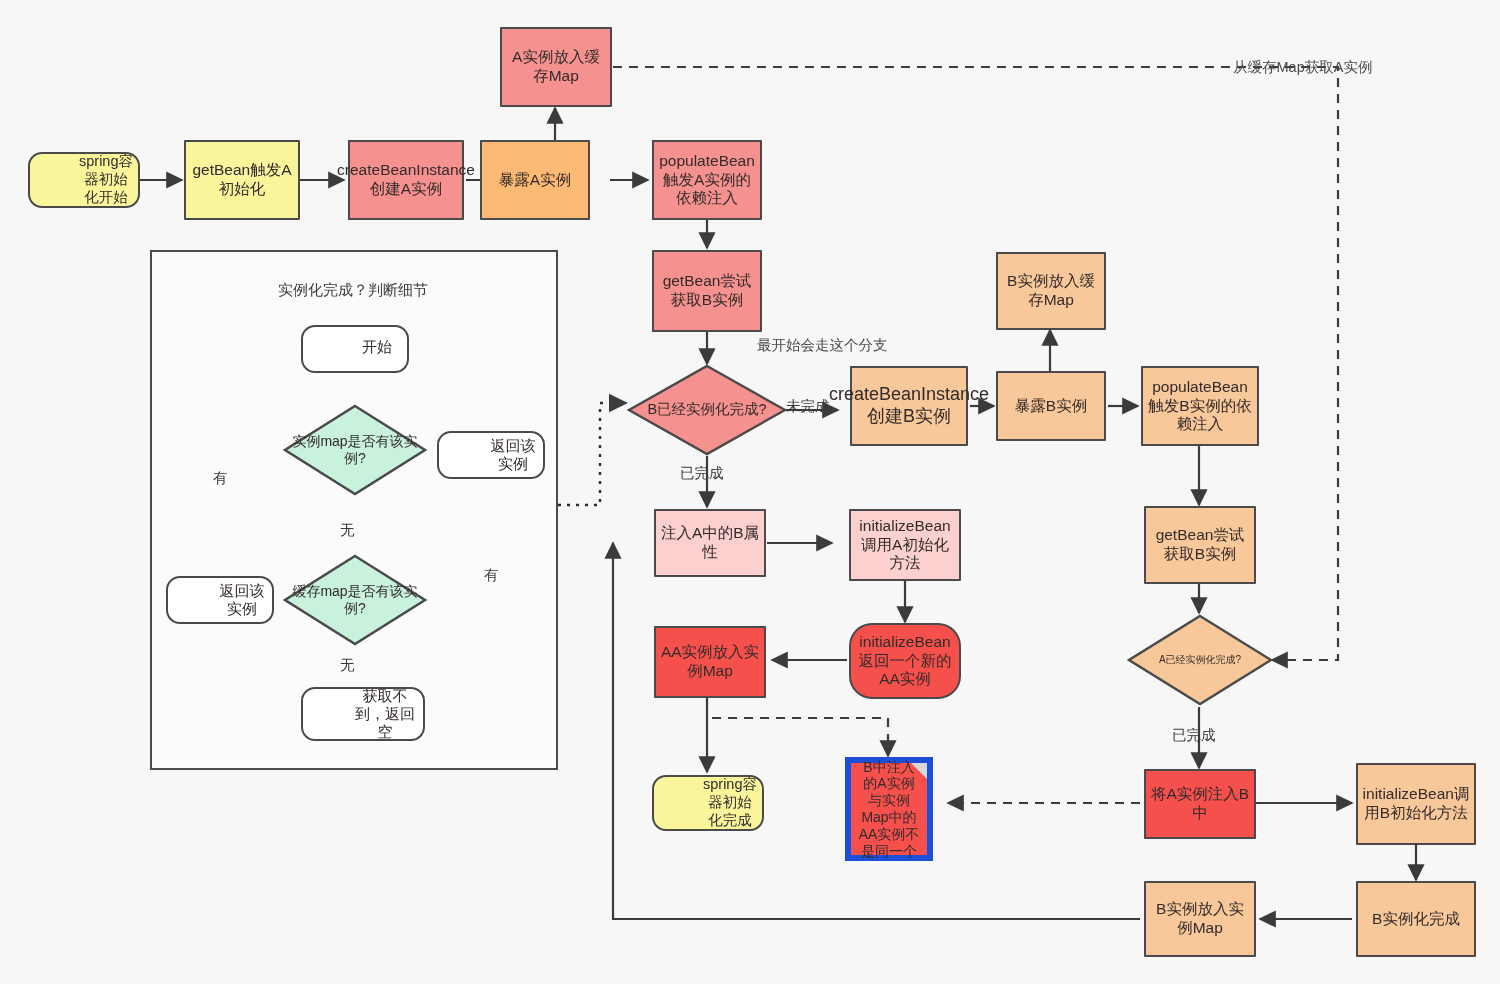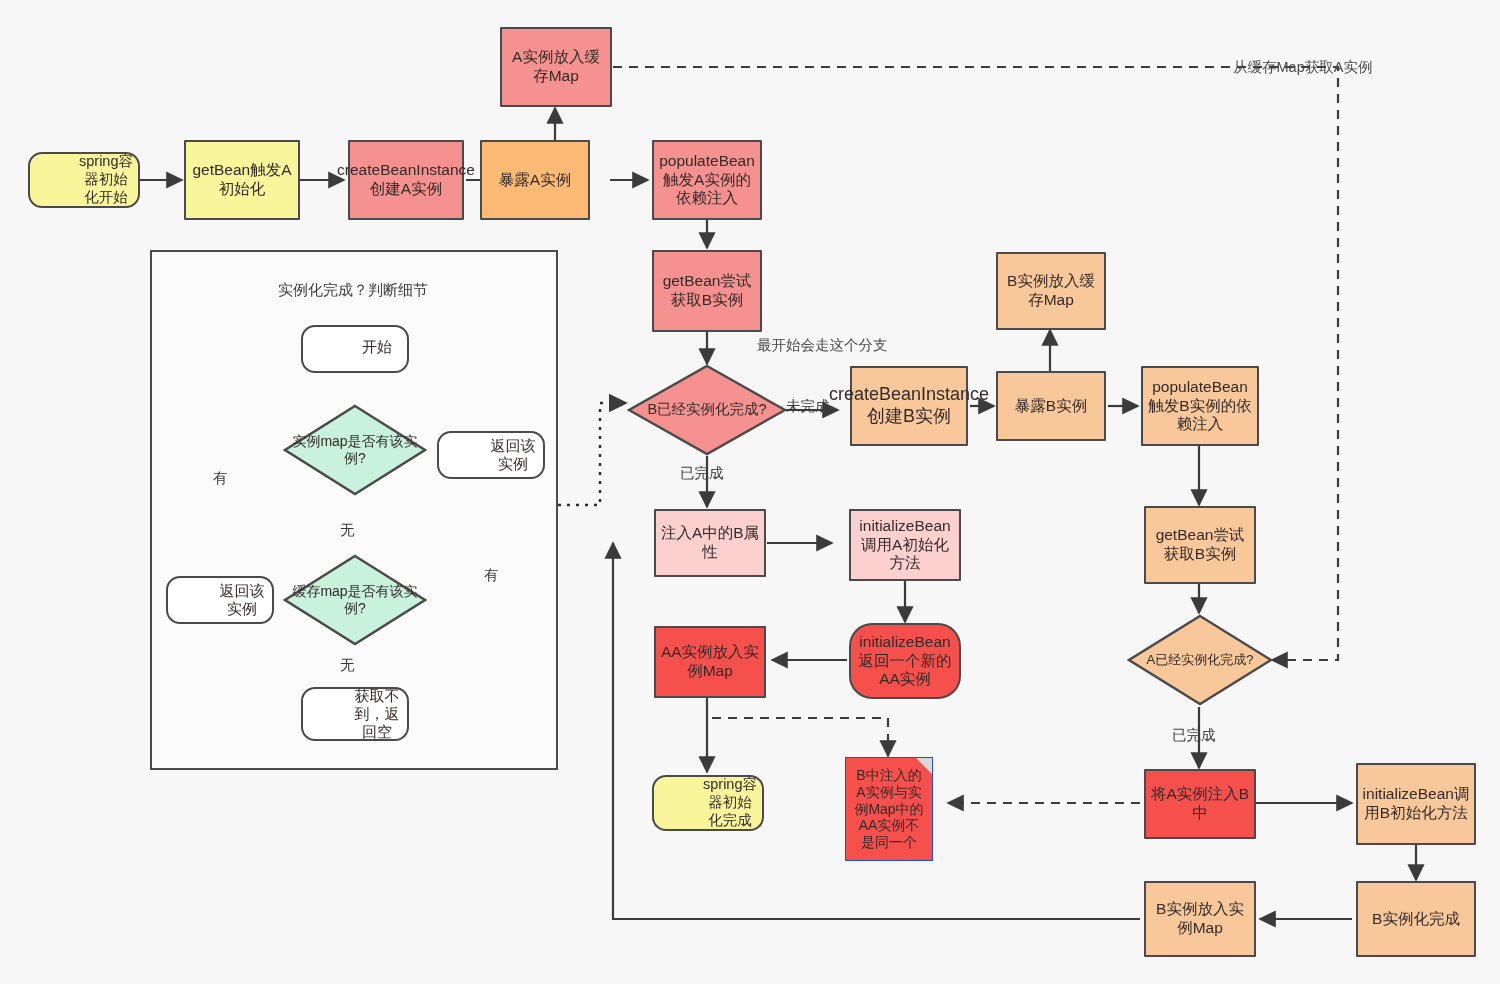--- a/index.html
+++ b/index.html
@@ -13,21 +13,21 @@
   .rect{border-radius:1px;}
   .stadium{border-radius:14px;padding-left:48px;}
   .diamond-wrap{position:absolute;}
   .diamond-wrap .dshape{position:absolute;left:0;top:0;width:100%;height:100%;}
   .diamond-wrap .dlabel{position:absolute;left:0;top:0;width:100%;height:100%;
         display:flex;align-items:center;justify-content:center;text-align:center;
         line-height:1.22;color:#332b2b;padding:0 12px;box-sizing:border-box;}
   .edge-label{position:absolute;color:#3a3a3a;background:transparent;white-space:nowrap;}
   .free-label{position:absolute;color:#4a4a4a;white-space:nowrap;}
   .panel{position:absolute;border:2px solid #4a4a4a;background:#fbfbfb;box-sizing:border-box;}
-  .note{position:absolute;box-sizing:border-box;border:1px solid #1d4ed8;
+  .note{position:absolute;box-sizing:border-box;border:6px solid #1d4ed8;
         display:flex;align-items:center;justify-content:center;text-align:center;
         line-height:1.2;color:#332b2b;padding:3px 6px;}
   .note .fold{position:absolute;right:0;top:0;width:0;height:0;
         border-left:16px solid transparent;border-top:16px solid #d9d9d9;}
 </style>
 </head>
 <body>
 
 <div id="canvas">
 
@@ -145,21 +145,21 @@
   </div>
 
   <div class="node rect" style="left:1144px;top:506px;width:112px;height:78px;background:#F8C89A;font-size:15.5px;">
     <span>getBean尝试获取B实例</span>
   </div>
 
   <div class="diamond-wrap" style="left:1127px;top:614px;width:146px;height:92px;">
     <svg class="dshape" viewBox="0 0 146 92" preserveAspectRatio="none">
       <polygon points="73,2 144,46 73,90 2,46" fill="#F8C89A" stroke="#4a4a4a" stroke-width="2.4"></polygon>
     </svg>
-    <div class="dlabel" style="font-size:13px;">A已经实例化完成?</div>
+    <div class="dlabel" style="font-size:10px;">A已经实例化完成?</div>
   </div>
 
   <div class="edge-label" style="left:1172px;top:726px;font-size:14.5px;">已完成</div>
 
   <div class="node rect" style="left:1144px;top:769px;width:112px;height:70px;background:#F6504D;font-size:15.5px;">
     <span>将A实例注入B中</span>
   </div>
 
   <div class="node rect" style="left:1356px;top:763px;width:120px;height:82px;background:#F8C89A;font-size:15.5px;">
     <span>initializeBean调用B初始化方法</span>
@@ -221,21 +221,21 @@
     <span>返回该实例</span>
   </div>
 
   <div class="diamond-wrap" style="left:283px;top:554px;width:144px;height:92px;">
     <svg class="dshape" viewBox="0 0 144 92" preserveAspectRatio="none">
       <polygon points="72,2 142,46 72,90 2,46" fill="#C9F2DC" stroke="#4a4a4a" stroke-width="2.4"></polygon>
     </svg>
     <div class="dlabel" style="font-size:14px;padding:0 6px;">缓存map是否有该实例?</div>
   </div>
 
-  <div class="node stadium" style="left:301px;top:687px;width:108px;height:54px;background:#FFFFFF;font-size:15px;">
+  <div class="node stadium" style="left:301px;top:687px;width:124px;height:54px;background:#FFFFFF;font-size:15px;">
     <span>获取不到，返回空</span>
   </div>
 
   <div class="edge-label" style="left:213px;top:469px;font-size:14.5px;">有</div>
   <div class="edge-label" style="left:340px;top:521px;font-size:14.5px;">无</div>
   <div class="edge-label" style="left:484px;top:566px;font-size:14.5px;">有</div>
   <div class="edge-label" style="left:340px;top:656px;font-size:14.5px;">无</div>
 
 </div>
 

